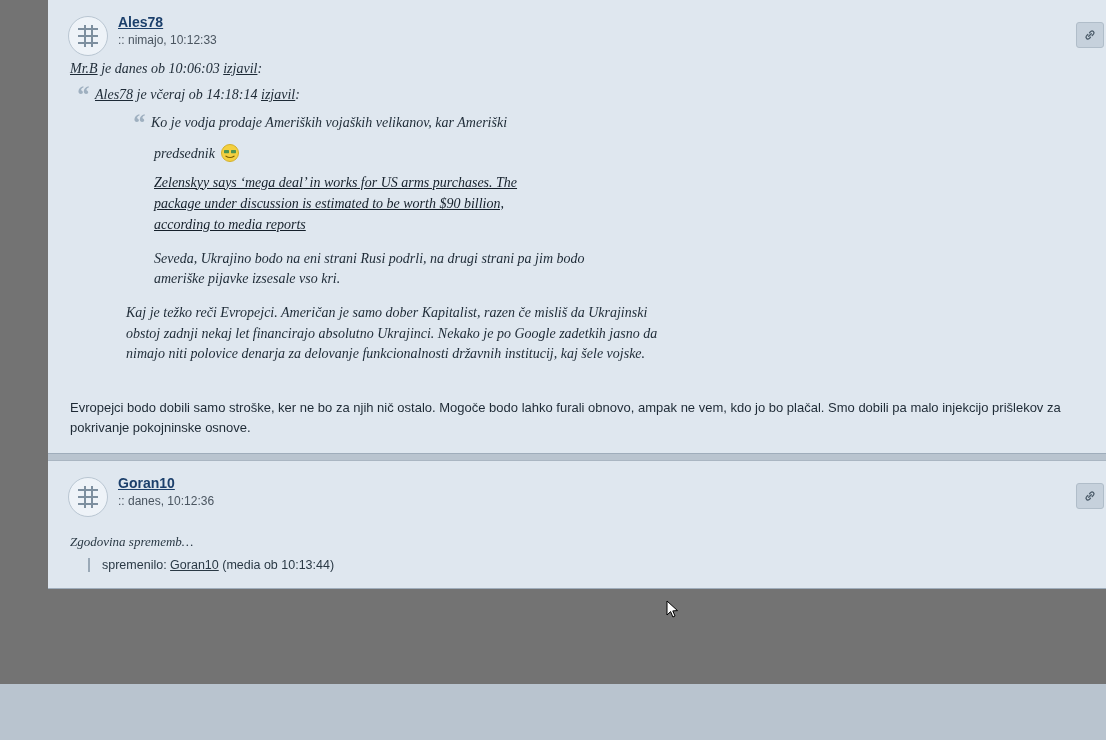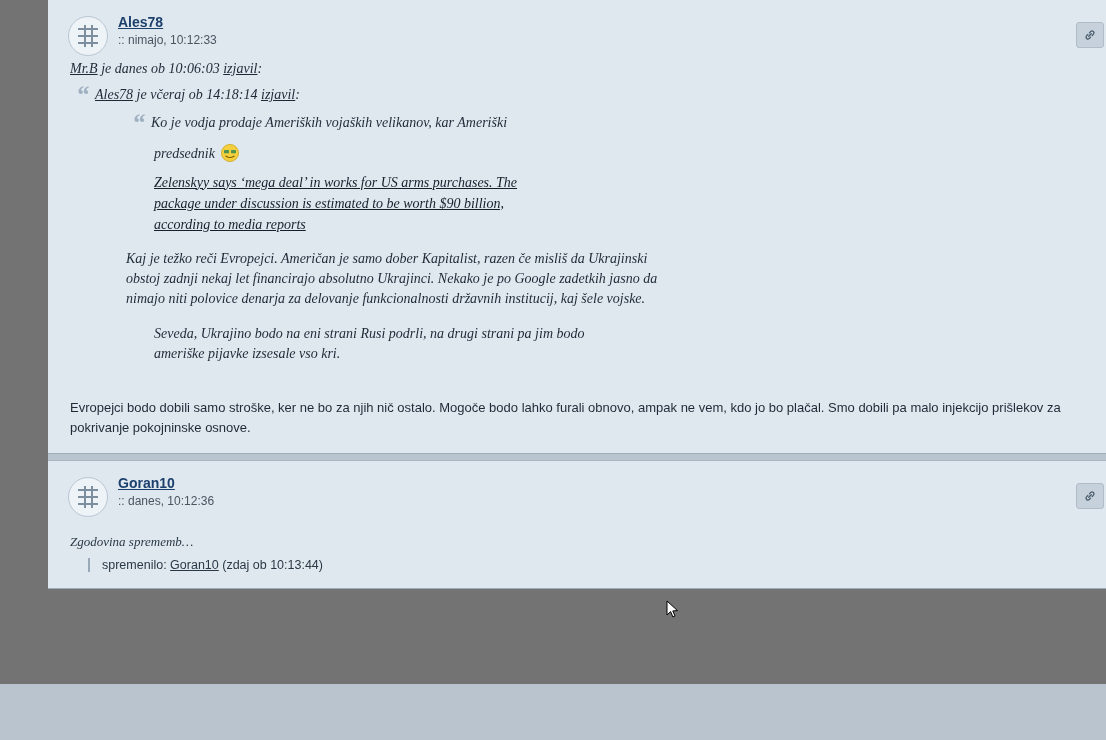--- a/index.html
+++ b/index.html
@@ -248,23 +248,23 @@
             <rect x="11" y="7" width="5" height="3.2" rx="0.6" fill="#4e944f"></rect>
             <path d="M6 13.2 q4 2.6 8 0" stroke="#7a5c00" stroke-width="1.2" fill="none" stroke-linecap="round"></path>
           </svg>
         </span>
       </div>
 
       <div class="qtext qtext-lv3" style="margin-top:2px;max-width:400px;">
         <span class="link-underline">Zelenskyy says ‘mega deal’ in works for US arms purchases. The package under discussion is estimated to be worth $90 billion, according to media reports</span>
       </div>
 
+      <div class="qtext qtext-lv3 block-sp" style="max-width:470px;">Seveda, Ukrajino bodo na eni strani Rusi podrli, na drugi strani pa jim bodo ameriške pijavke izsesale vso kri.</div>
+
       <div class="qtext qtext-lv2 block-sp" style="max-width:540px;">Kaj je težko reči Evropejci. Američan je samo dober Kapitalist, razen če misliš da Ukrajinski obstoj zadnji nekaj let financirajo absolutno Ukrajinci. Nekako je po Google zadetkih jasno da nimajo niti polovice denarja za delovanje funkcionalnosti državnih institucij, kaj šele vojske.</div>
-
-      <div class="qtext qtext-lv3 block-sp" style="max-width:470px;">Seveda, Ukrajino bodo na eni strani Rusi podrli, na drugi strani pa jim bodo ameriške pijavke izsesale vso kri.</div>
 
       <div class="plain-text" style="margin-top:34px;max-width:1040px;">Evropejci bodo dobili samo stroške, ker ne bo za njih nič ostalo. Mogoče bodo lahko furali obnovo, ampak ne vem, kdo jo bo plačal. Smo dobili pa malo injekcijo prišlekov za pokrivanje pokojninske osnove.</div>
     </div>
   </div>
 
   <div class="gap"></div>
 
   <div class="post">
     <div class="post-header">
       <div class="avatar">
@@ -301,21 +301,21 @@
           </svg>
         </div>
       </div>
     </div>
 
     <div class="post-body">
 
       <div class="history-title">Zgodovina sprememb…</div>
 
       <div class="history-entry">
-        <span>spremenilo: </span><a>Goran10</a><span> (zdaj ob 10:13:44)</span>
+        <span>spremenilo: </span><a>Goran10</a><span> (media ob 10:13:44)</span>
       </div>
     </div>
   </div>
 
   <div class="cursor">
     <svg width="14" height="20" viewBox="0 0 14 20" aria-hidden="true">
       <path d="M1 1 L1 15 L4.6 11.6 L6.9 17 L9 16 L6.8 10.9 L11.5 10.6 Z" fill="#ffffff" stroke="#000000" stroke-width="1"></path>
     </svg>
   </div>
 

